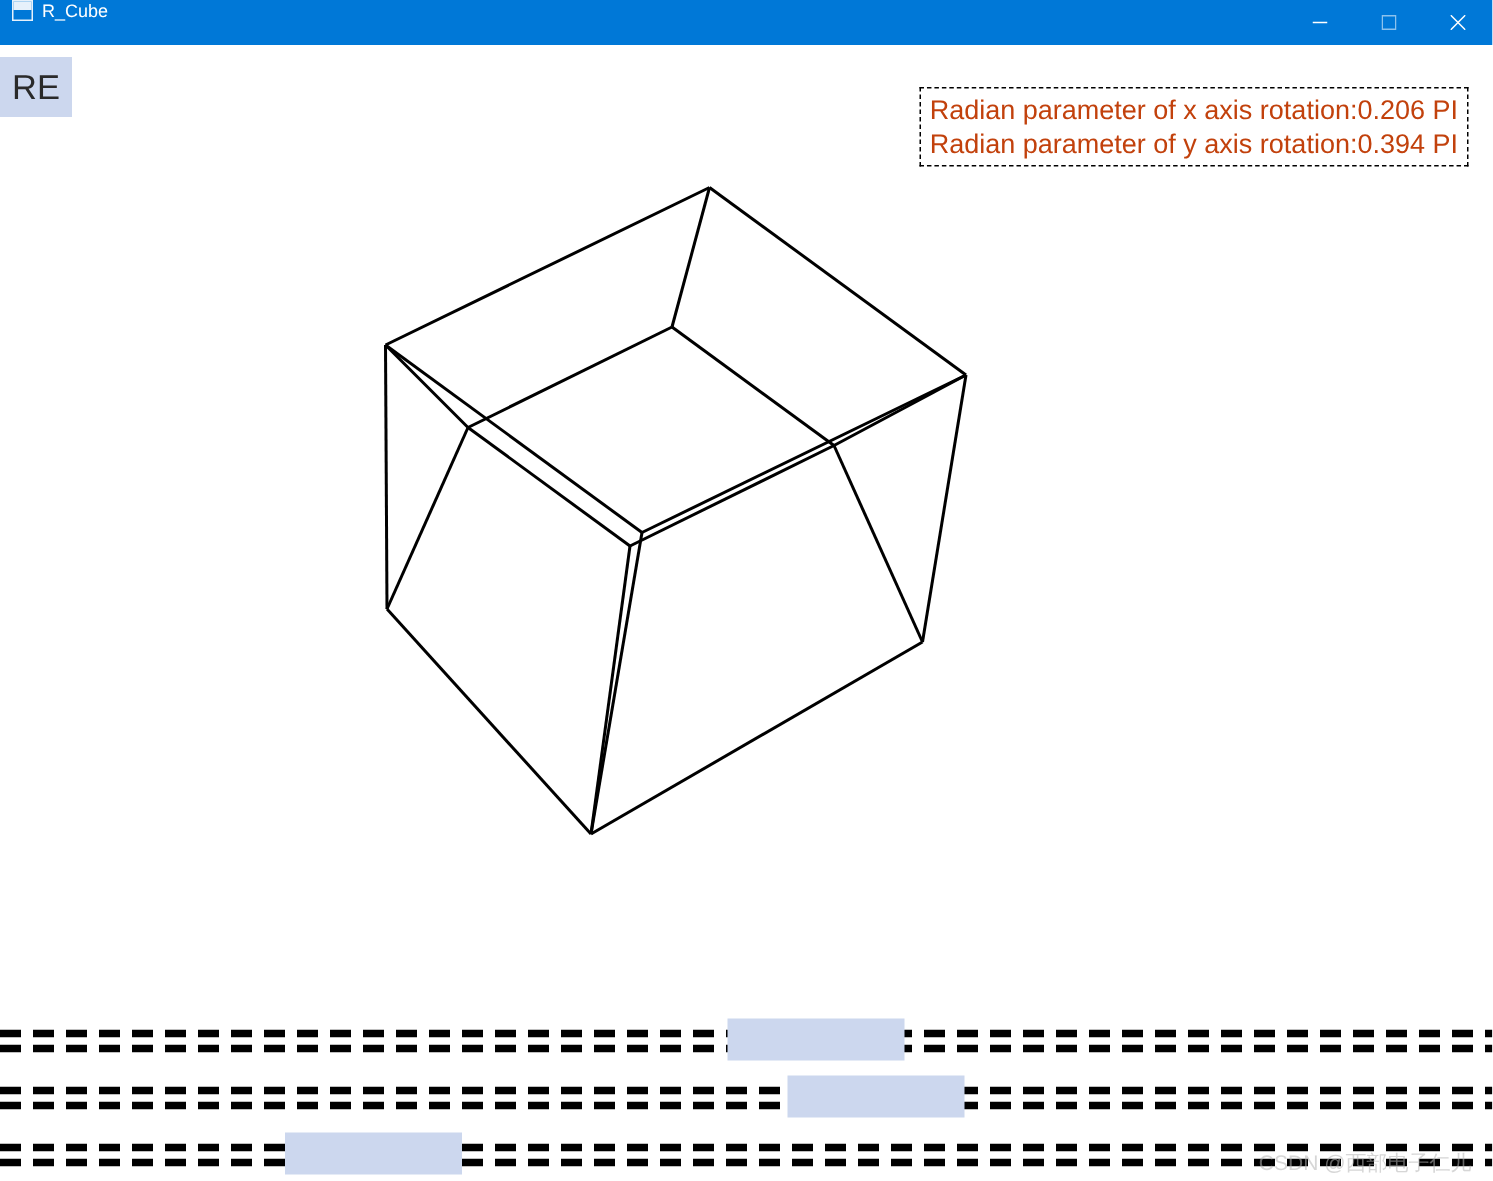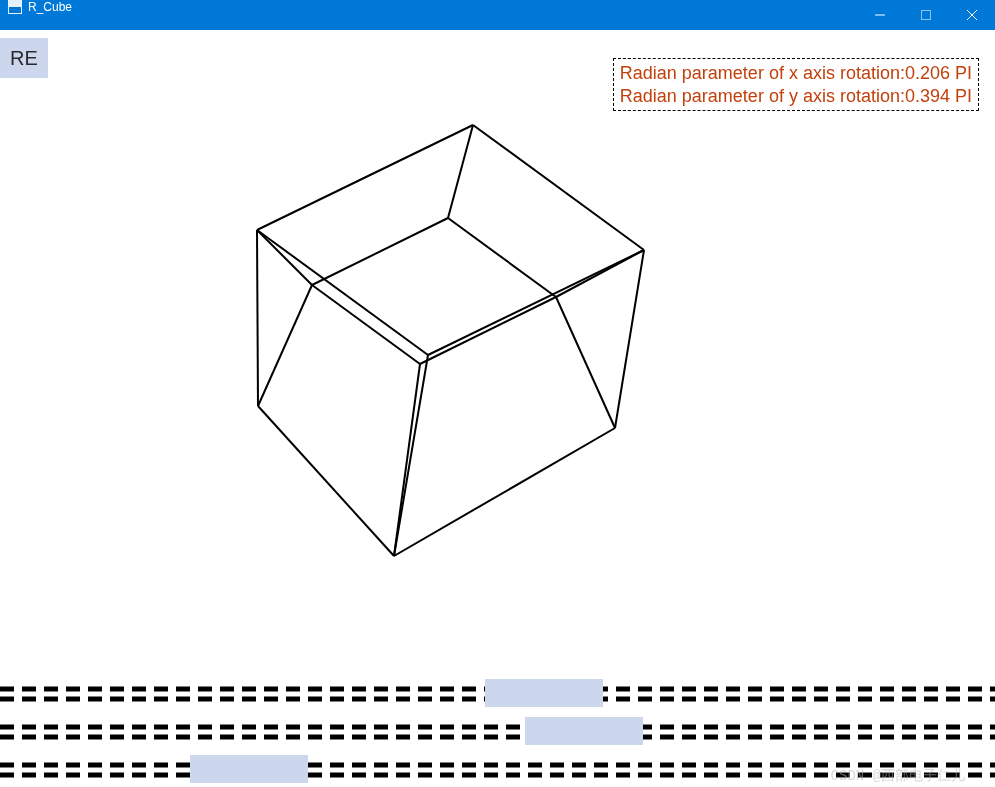--- a/index.html
+++ b/index.html
@@ -46,21 +46,21 @@
       background: #ffffff;
     }
     .re-button {
       position: absolute;
       top: 8px;
       left: 0;
       width: 48px;
       height: 40px;
       background: #ccd7ee;
       color: #2a2a2a;
-      font-size: 20px;
+      font-size: 23px;
       display: flex;
       align-items: center;
       justify-content: center;
     }
     .param-box {
       position: absolute;
       top: 28px;
       right: 16px;
       border: 1px dashed #000000;
       padding: 3px 6px;
@@ -95,25 +95,25 @@
     }
     .slider-handle {
       position: absolute;
       top: 6px;
       height: 28px;
       width: 118px;
       background: #ccd7ee;
     }
     .watermark {
       position: absolute;
-      right: 30px;
+      right: 14px;
       bottom: 2px;
       color: rgba(180,180,180,0.55);
       font-size: 14px;
-      font-family: Liberation Mono, monospace;
+      font-family: Liberation Sans, sans-serif;
       pointer-events: none;
     }
   </style>
 </head>
 <body>
 
 <div class="titlebar">
   <div class="app-icon"></div>
   <div>R_Cube</div>
   <div class="spacer"></div>

